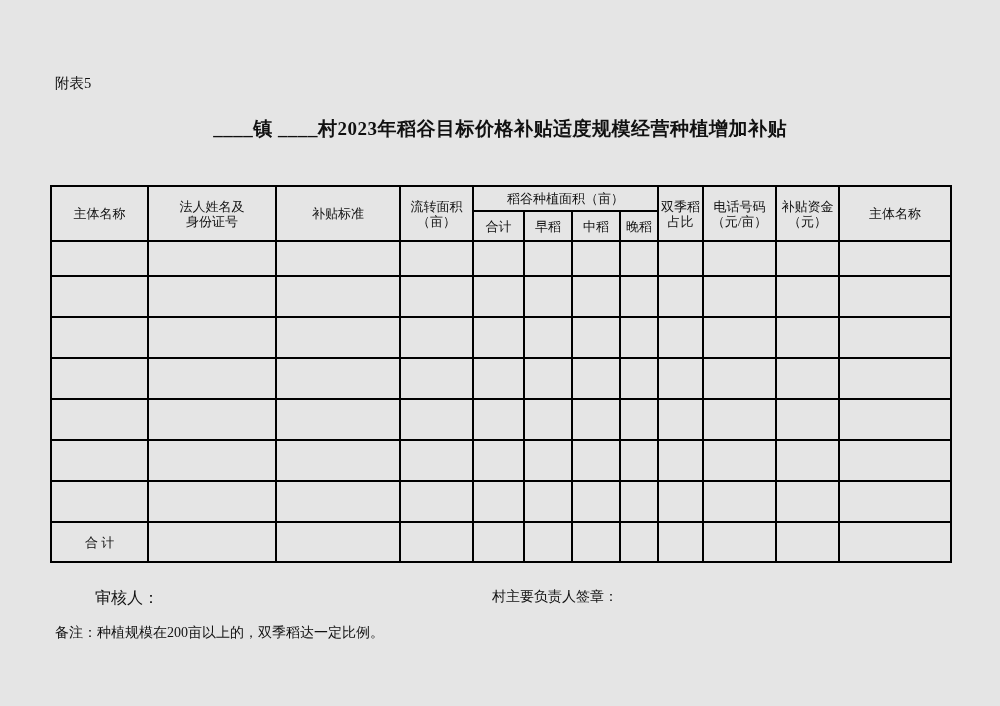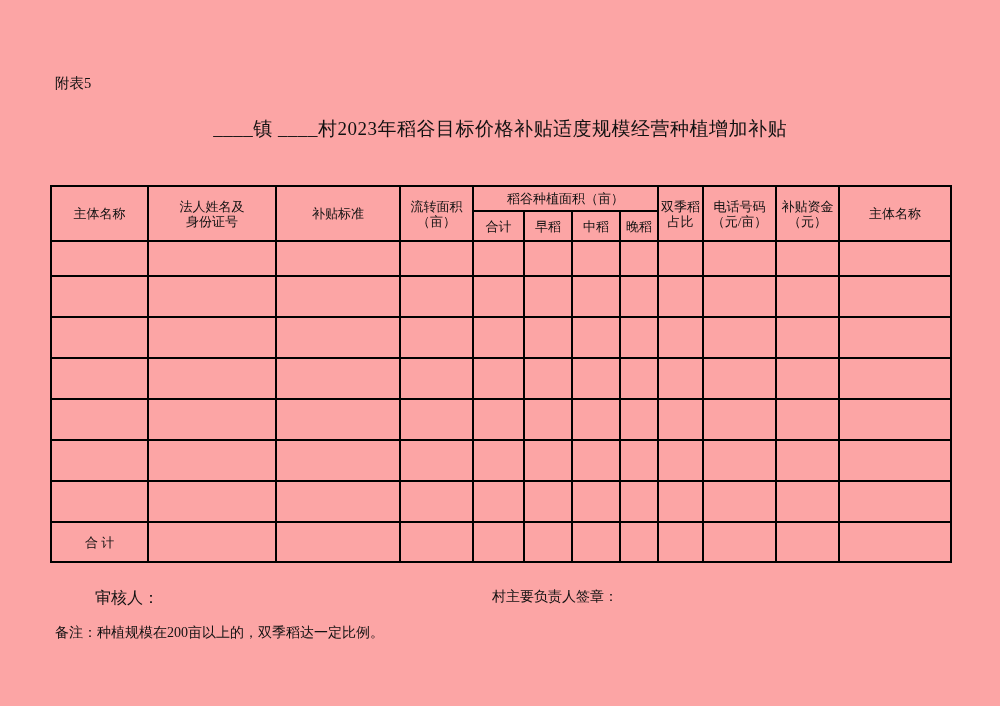--- a/index.html
+++ b/index.html
@@ -4,39 +4,39 @@
 <style>
   html, body {
     margin: 0;
     padding: 0;
     background: #ffffff;
   }
   .page {
     position: relative;
     width: 1000px;
     height: 706px;
-    background: #fca5a5;
+    background: #e5e5e5;
     font-family: "Liberation Serif", "DejaVu Serif", serif;
     color: #111111;
     overflow: hidden;
   }
   .doc-tag {
     position: absolute;
     left: 55px;
     top: 74px;
     font-size: 14.5px;
   }
   .doc-title {
     position: absolute;
     left: 0;
     top: 116px;
     width: 1000px;
     text-align: center;
     font-size: 19px;
-    font-weight: normal;
+    font-weight: bold;
     line-height: 26px;
     letter-spacing: 0.5px;
   }
   table.reg-table {
     position: absolute;
     left: 50px;
     top: 185px;
     width: 900px;
     border-collapse: collapse;
     table-layout: fixed;

